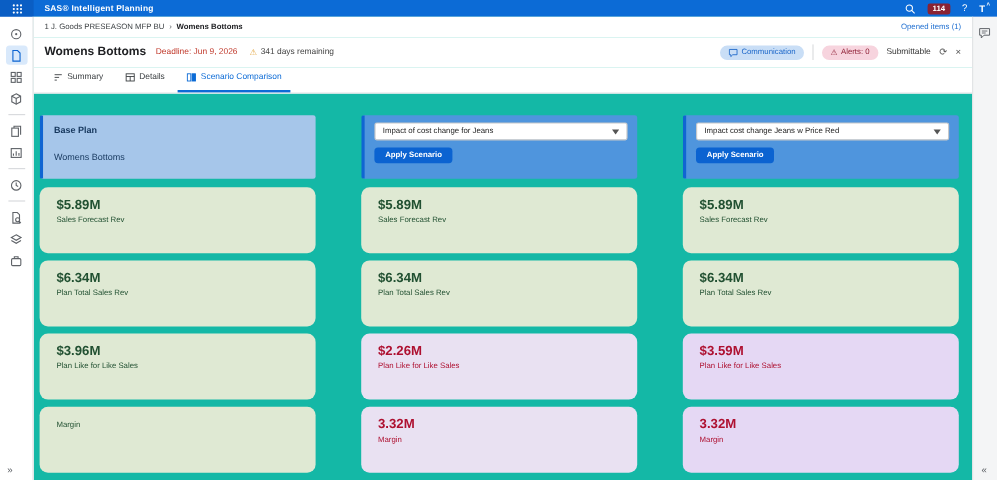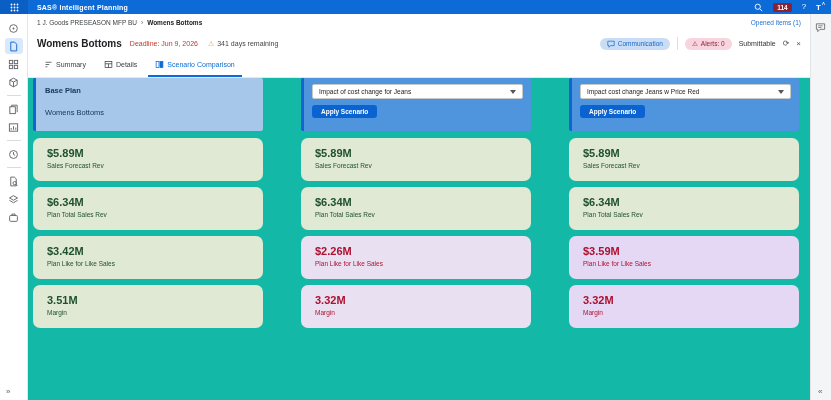--- a/index.html
+++ b/index.html
@@ -45,32 +45,32 @@
   .submittable { font-size:7px; color:#333; }
   .mini-ic { font-size:8px; color:#555; cursor:pointer; }
 
   .tabs-row { height:22px; background:#fff; display:flex; align-items:flex-end; padding:0 9px; border-bottom:1px solid #e5e7e9; gap:4px; }
   .tab { display:flex; align-items:center; gap:3px; font-size:7px; color:#3c4043; padding:5px 7px 6px; cursor:pointer; border-bottom:2px solid transparent; }
   .tab.active { color:#0c6bd6; border-bottom-color:#0c6bd6; }
   .tab svg { display:block; }
 
   
   .board { flex:1; padding:0 0 0 5px; display:flex; gap:38px; overflow:hidden; }
-  .col { width:230px; flex:none; display:flex; flex-direction:column; }
+  .col { width:230px; flex:none; display:flex; flex-direction:column;justify-content:flex-end; }
 
   .head-card { height:53px; border-radius:2px; border-left:3px solid #1065d2; margin-bottom:7px; }
   .head-card.base { background:#a6c6ea; padding:8px 9px; }
   .base-title { font-size:7.5px; font-weight:bold; color:#15365c; }
   .base-sub { font-size:7.5px; color:#15365c; margin-top:13px; }
   .head-card.scenario { background:#4f95dd; padding:6px 8px; }
   .sel-box { background:#fff; border:1px solid #c6c8ca; border-radius:2px; height:15px; display:flex; align-items:center; padding:0 6px; font-size:6.5px; color:#222; cursor:pointer; }
   .sel-box .chev { margin-left:auto; width:0; height:0; border-left:3px solid transparent; border-right:3px solid transparent; border-top:4px solid #555; }
   .apply-btn { margin-top:6px; display:inline-block; background:#0b63d1; color:#fff; font-size:6.5px; font-weight:bold; padding:3px 9px; border-radius:3px; border:none; cursor:pointer; width:fit-content; }
 
-  .metric { height:43px; border-radius:7px; margin-bottom:6px; padding:9px 14px; }
+  .metric { height:55px; border-radius:7px; margin-bottom:6px; padding:9px 14px; }
   .metric.good { background:#dfe9d3; }
   .metric.bad  { background:#e9e1f2; }
   .metric.bad2 { background:#e5d8f4; }
   .m-val { font-size:11px; font-weight:bold; }
   .m-lab { font-size:6.5px; margin-top:3px; }
   .good .m-val, .good .m-lab { color:#215031; }
   .bad .m-val, .bad .m-lab, .bad2 .m-val, .bad2 .m-lab { color:#ae1030; }
 
   .rail { width:21px; background:#f4f5f6; border-left:1px solid #e2e4e6; position:relative; }
   .rail-comment { position:absolute; top:8px; left:4px; color:#5f6368; cursor:pointer; }
@@ -264,25 +264,24 @@
         </div>
         <div class="metric good">
           <div class="m-val">$5.89M</div>
           <div class="m-lab">Sales Forecast Rev</div>
         </div>
         <div class="metric good">
           <div class="m-val">$6.34M</div>
           <div class="m-lab">Plan Total Sales Rev</div>
         </div>
         <div class="metric good">
-          <div class="m-val">$3.42M</div>
+          <div class="m-val">$3.96M</div>
           <div class="m-lab">Plan Like for Like Sales</div>
         </div>
         <div class="metric good">
-          <div class="m-val">3.51M</div>
           <div class="m-lab">Margin</div>
         </div>
       </div>
 
       <div class="col">
         <div class="head-card scenario">
           <div class="sel-box">
             <span>Impact of cost change for Jeans</span>
             <span class="chev"></span>
           </div>

